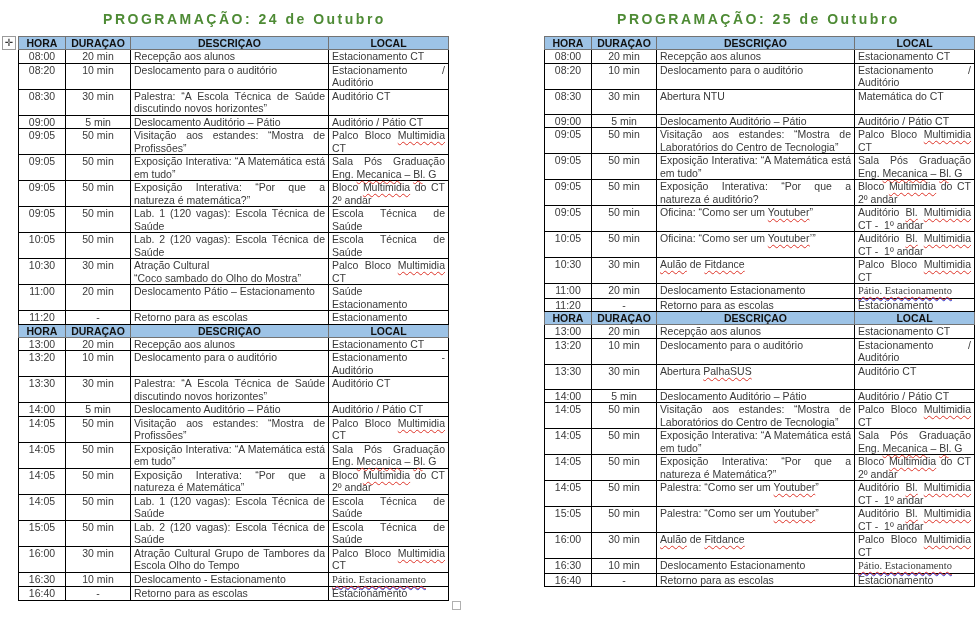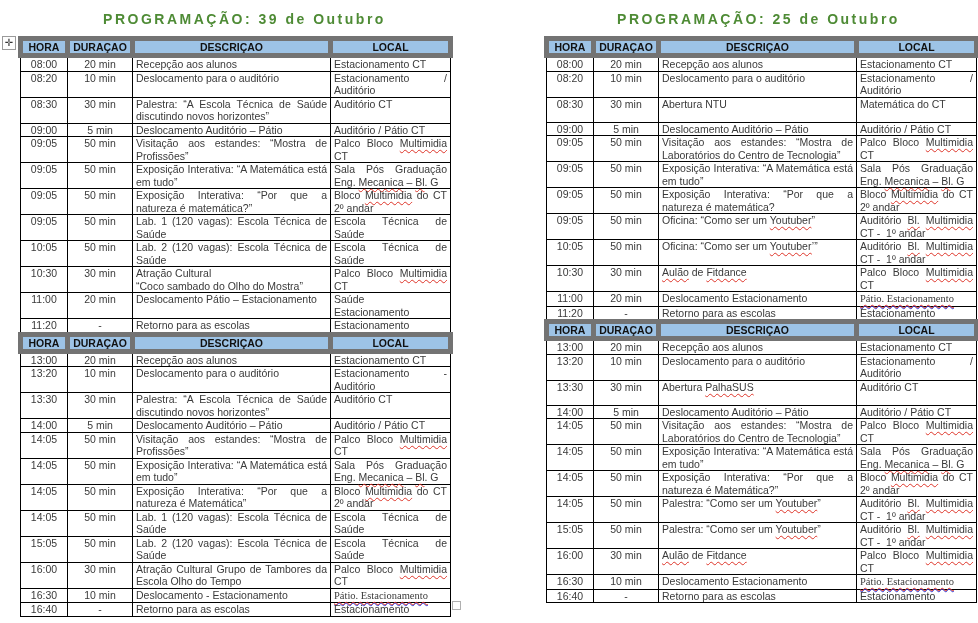--- a/index.html
+++ b/index.html
@@ -12,21 +12,21 @@
   .title {
     text-align:center; margin-top:11px; font-size:14px; font-weight:bold;
     letter-spacing:2.5px; color:#4e8b35; white-space:nowrap;
   }
   table { border-collapse:collapse; table-layout:fixed; margin-top:9px; }
   #t0 { margin-left:18px; } #t1 { margin-left:30px; }
   col.c-hora { width:47px; } col.c-dur { width:65px; }
   col.c-desc { width:198px; } col.c-local { width:120px; }
   th {
     background:#9dc3e6; font-size:10.5px; font-weight:bold; color:#111;
-    border:5px solid #737373; padding:0; height:12px; line-height:12px; text-align:center;
+    border:1px solid #737373; padding:0; height:12px; line-height:12px; text-align:center;
   }
   td {
     border:1px solid #000; font-size:10.5px; line-height:12.5px; vertical-align:top;
     color:#3a3a3a; padding:0 3px;
   }
   td.c { text-align:center; padding:0; }
   td.j { text-align:justify; white-space:pre-wrap; }
   tr.tall { height:25px; }
   .w-r { text-decoration:underline wavy #de352a 1px; text-underline-offset:2px; text-decoration-skip-ink:none; }
   .w-b { text-decoration:underline wavy #2a3cdd 1px; text-underline-offset:3px; text-decoration-skip-ink:none;font-family:Liberation Serif, serif; }
@@ -37,21 +37,21 @@
   }
   .resize-handle {
     position:absolute; left:452px; top:601px; width:7px; height:7px;
     border:1px solid #b0b0b0; background:#ffffff;
   }
 </style>
 </head>
 <body>
 
 <div class="half" id="half0">
-  <div class="title">PROGRAMAÇÃO: 39 de Outubro</div>
+  <div class="title">PROGRAMAÇÃO: 24 de Outubro</div>
   <table id="t0">
     <colgroup>
       <col class="c-hora">
         <col class="c-dur">
         <col class="c-desc">
         <col class="c-local">
     </colgroup>
     <tbody>
         <tr>
           <th>HORA</th>
@@ -263,21 +263,21 @@
         </tr>
         <tr>
           <td class="c">09:05</td>
           <td class="c">50 min</td>
           <td class="j">Exposição Interativa: “A Matemática está em tudo”</td>
           <td class="j">Sala Pós Graduação Eng. <span class="w-r">Mecanica</span> – <span class="w-r">Bl</span>. G</td>
         </tr>
         <tr>
           <td class="c">09:05</td>
           <td class="c">50 min</td>
-          <td class="j">Exposição Interativa: “Por que a natureza é matemática?</td>
+          <td class="j">Exposição Interativa: “Por que a natureza é auditório?</td>
           <td class="j">Bloco <span class="w-r">Multimidia</span> do CT 2º andar</td>
         </tr>
         <tr>
           <td class="c">09:05</td>
           <td class="c">50 min</td>
           <td class="j">Oficina: “Como ser um <span class="w-r">Youtuber</span>”</td>
           <td class="j">Auditório <span class="w-r">Bl.</span> <span class="w-r">Multimidia</span> CT -  1º andar</td>
         </tr>
         <tr>
           <td class="c">10:05</td>

